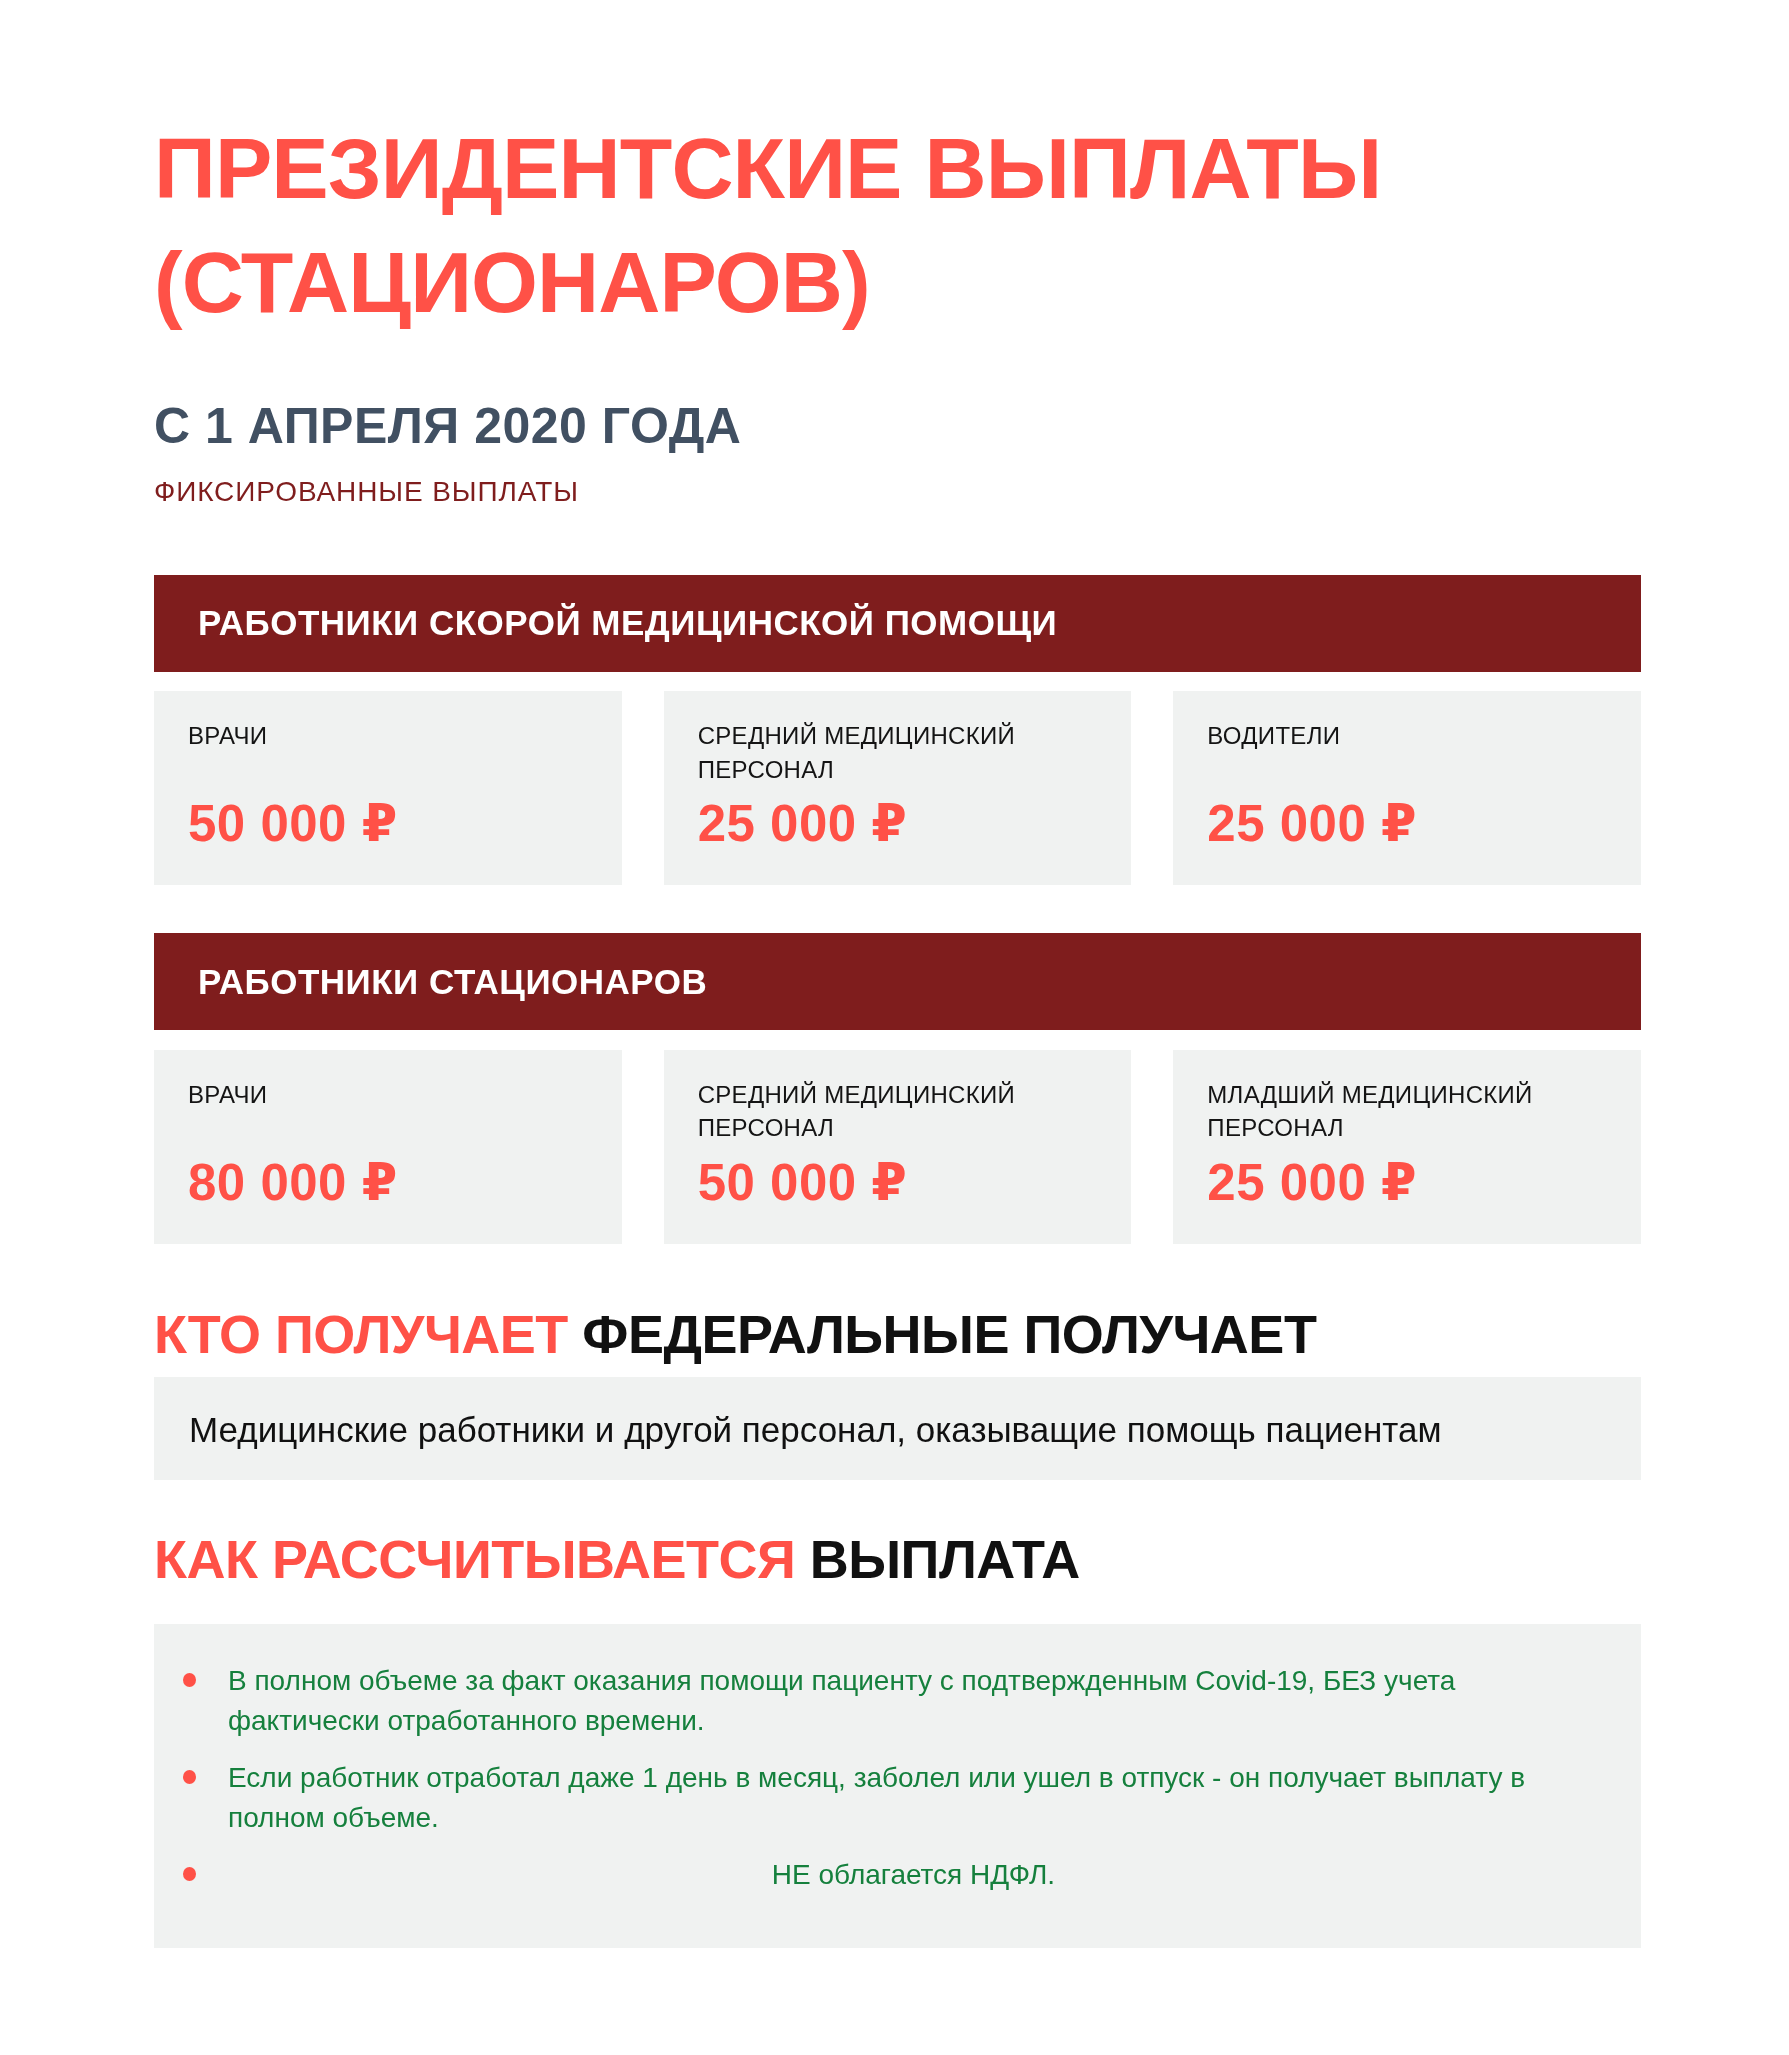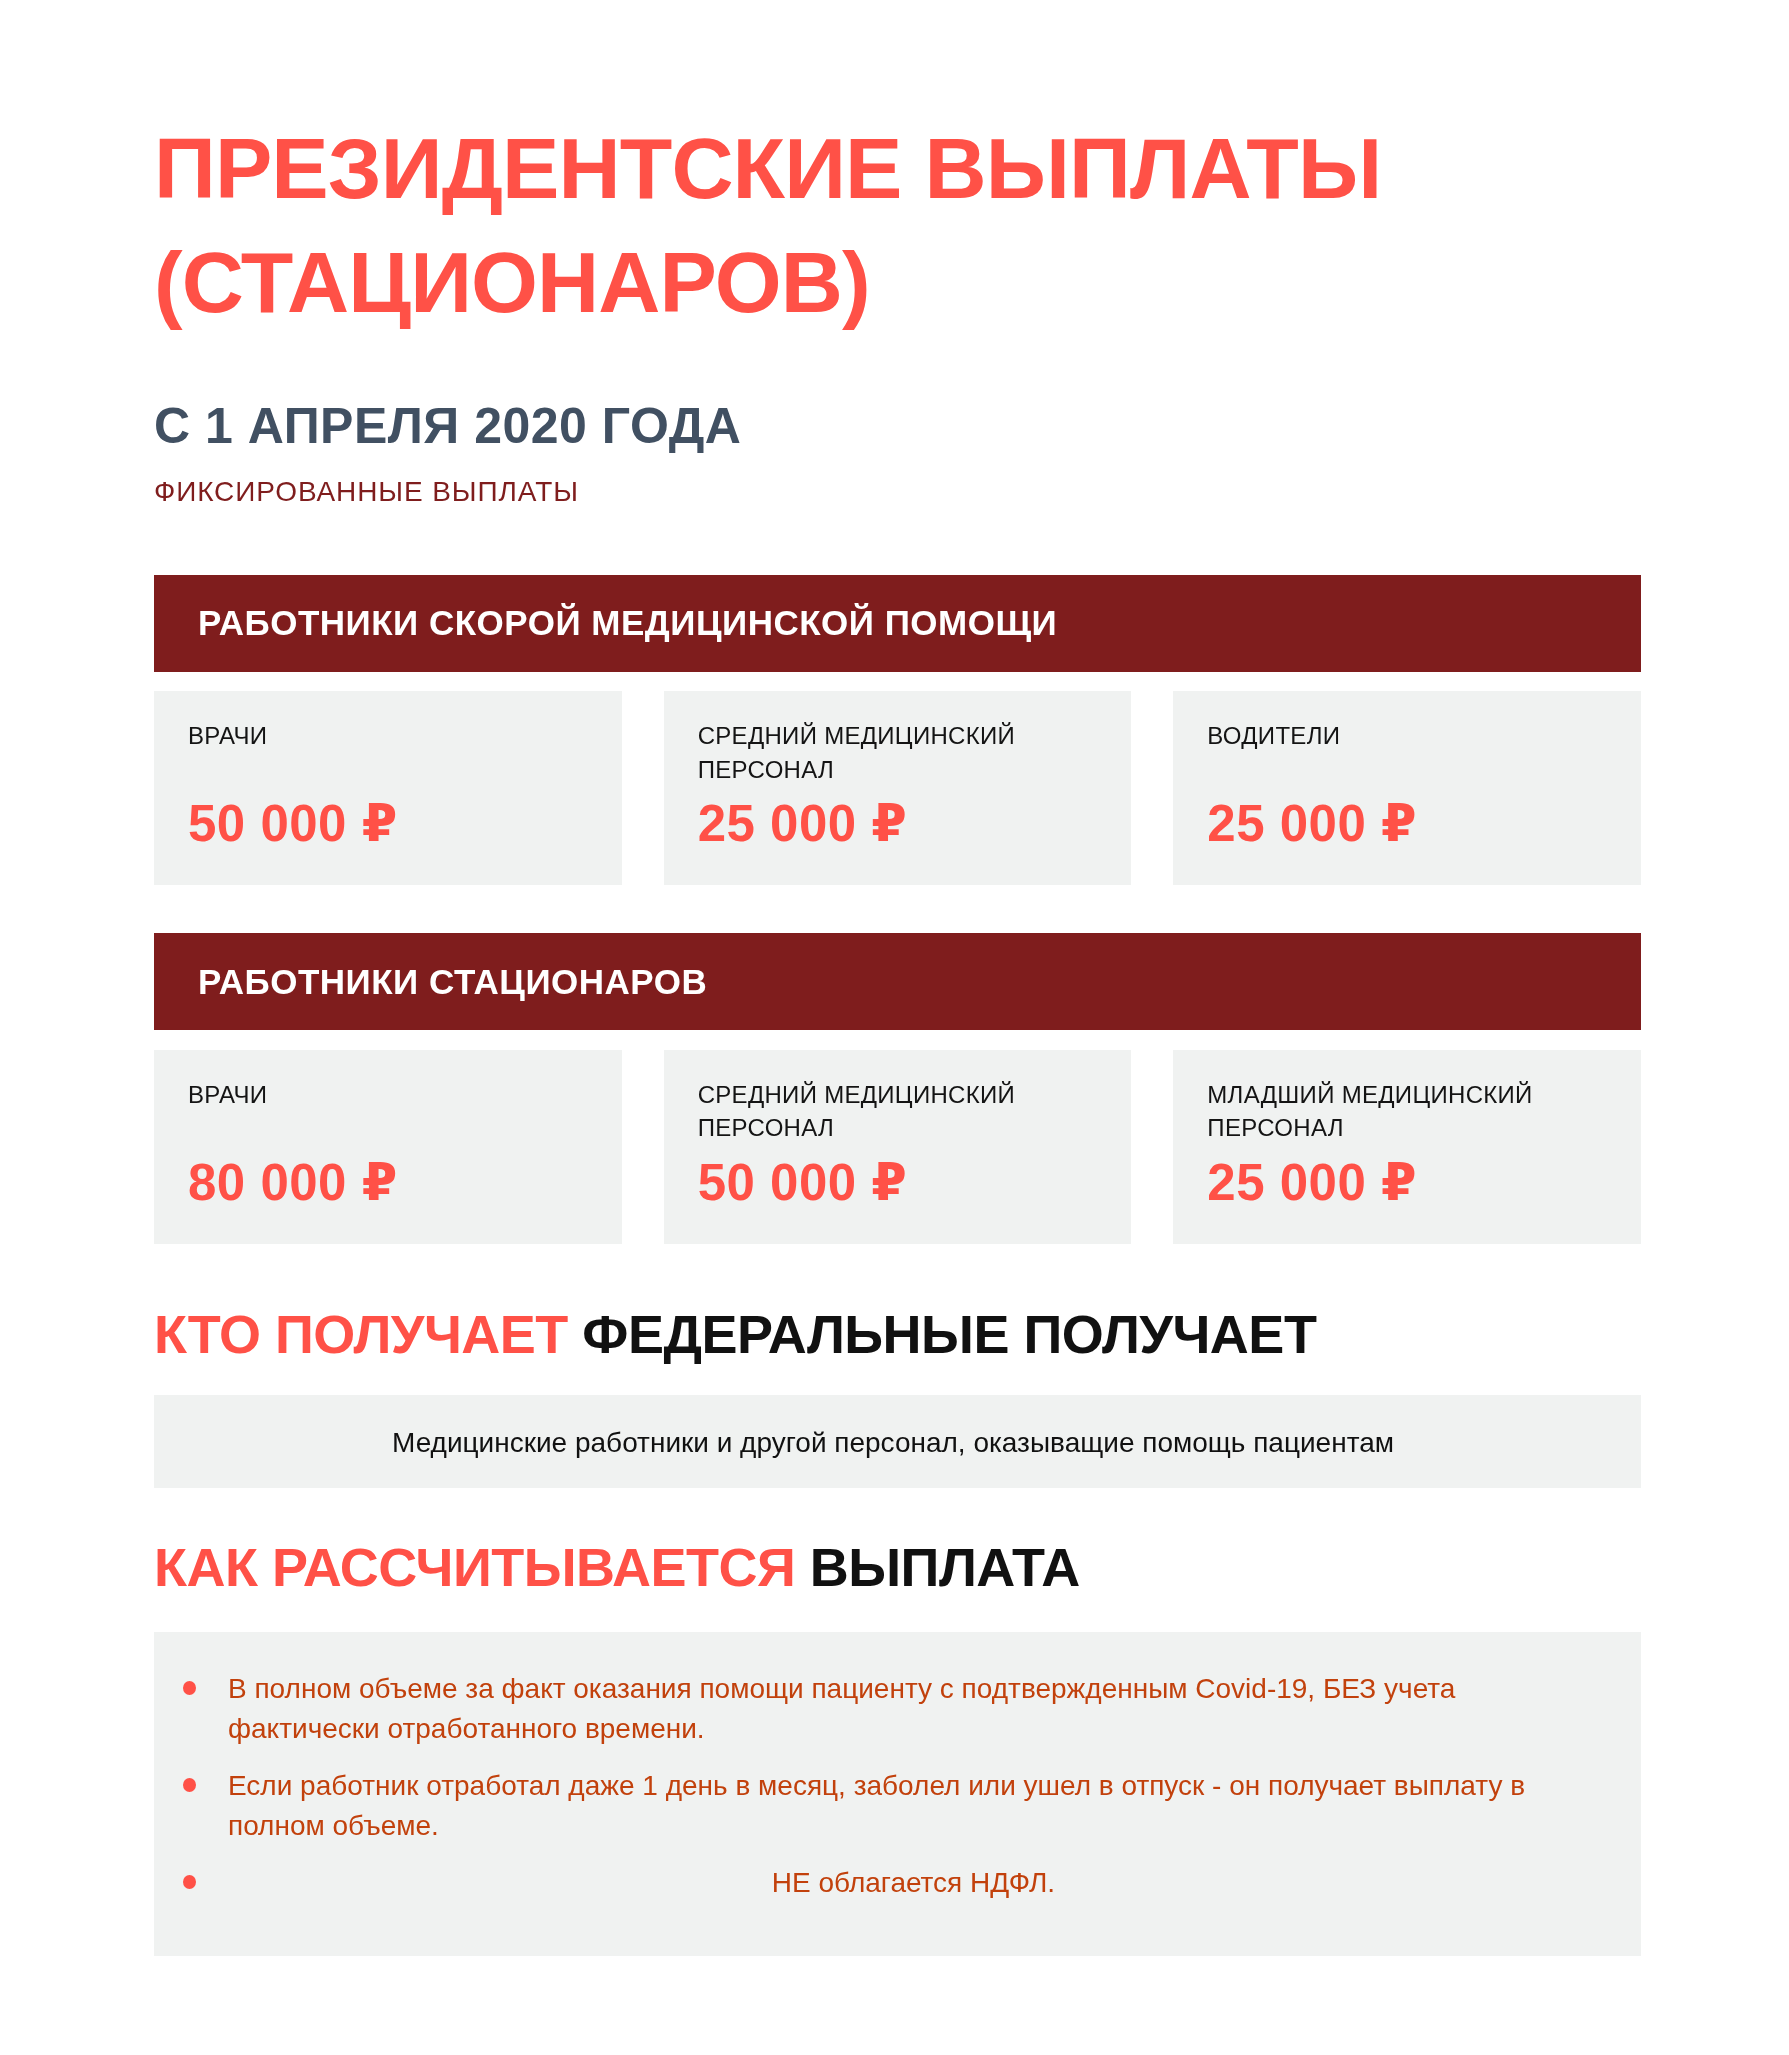--- a/index.html
+++ b/index.html
@@ -93,40 +93,39 @@
   .section-heading .accent { color: #FF5147; }
   .heading-who { margin-top: 58px; }
   .heading-how { margin-top: 47px; }
 
   
   .graybox {
     background: #F0F2F1;
     box-sizing: border-box;
   }
   .graybox.who-box {
-    margin-top: 28px;
+    margin-top: 10px;
     padding: 28px 44px 26px 35px;
-    font-size: 28px;
+    font-size: 35px;
     line-height: 1.42;
     color: #111111;
-    text-align: center;
   }
   .who-line { white-space: pre-wrap; }
 
   .graybox.how-box {
     margin-top: 32px;
     padding: 37px 42px 41px 29px;
   }
   .bullet-list { list-style: none; margin: 0; padding: 0; }
   .bullet-item {
     position: relative;
     padding-left: 45px;
     font-size: 28px;
     line-height: 1.42;
-    color: #c2410c;
+    color: #15803d;
     margin-bottom: 17.7px;
     max-width: 1398px;
   }
   .bullet-item:last-child { margin-bottom: 12px; text-align: center; }
   .bullet-dot {
     position: absolute;
     left: 0;
     top: 12px;
     width: 13px;
     height: 14px;

